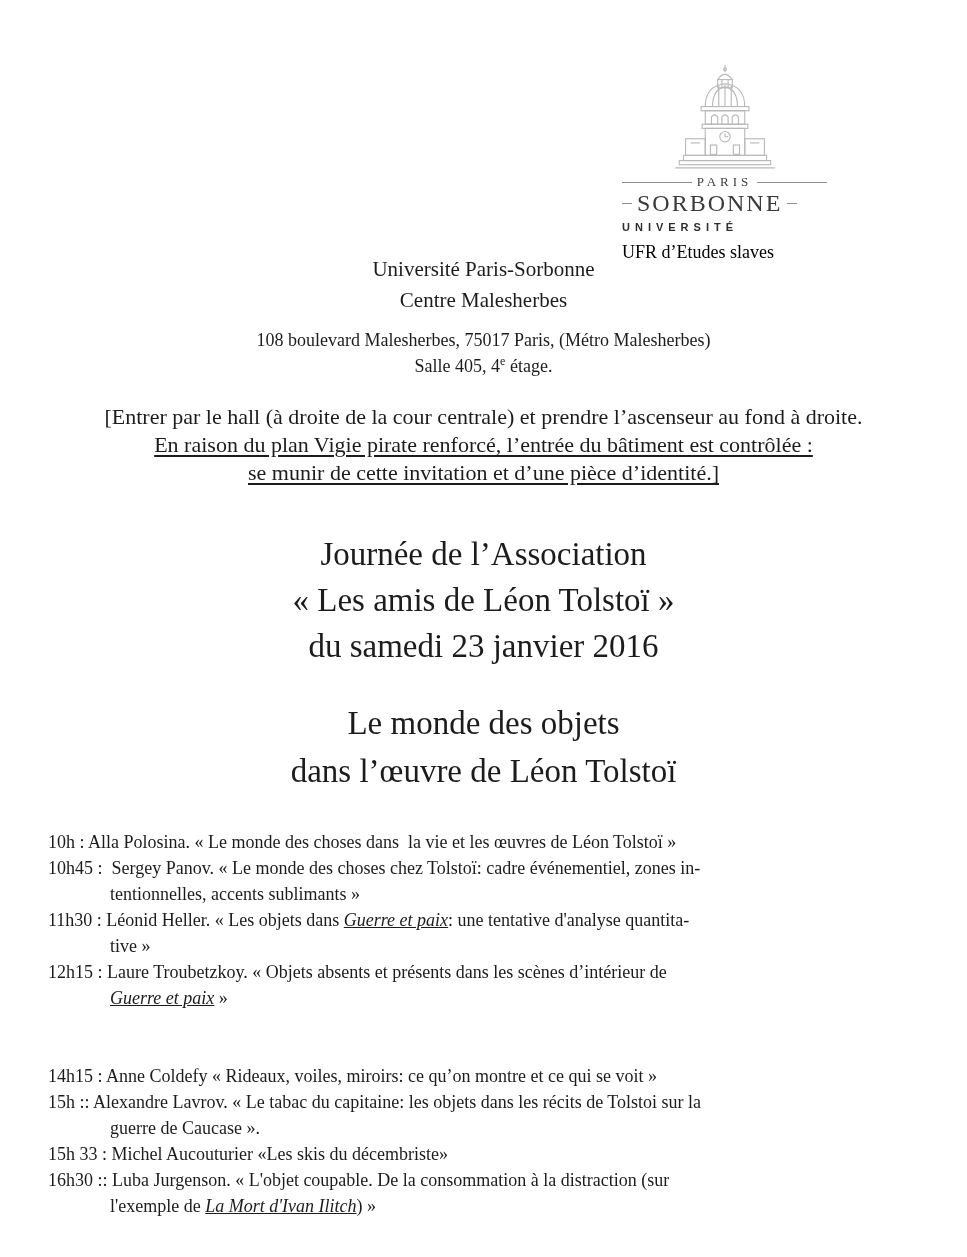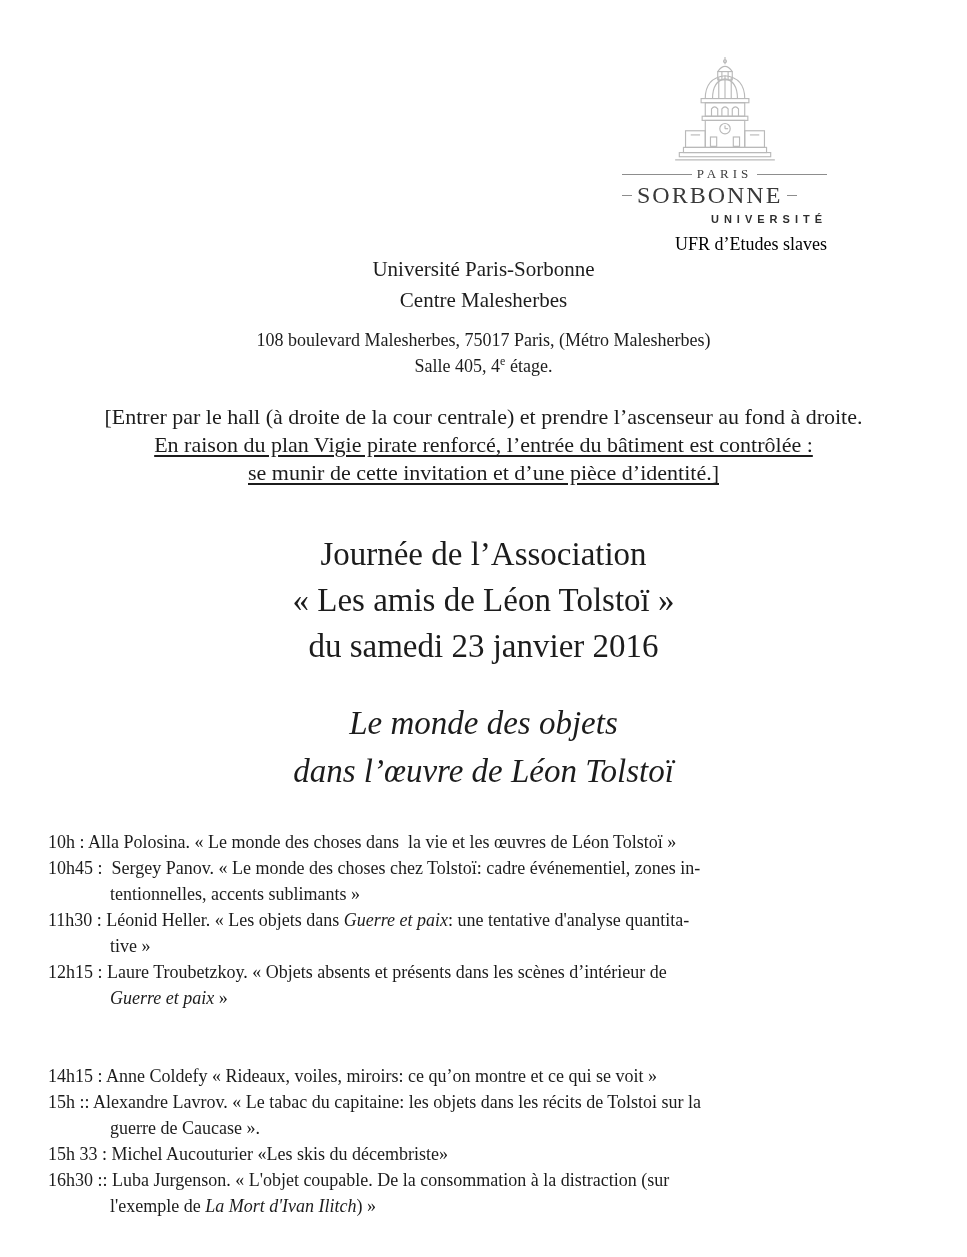--- a/index.html
+++ b/index.html
@@ -7,22 +7,22 @@
     position:relative;
     width:967px; height:1257px;
     background:#ffffff;
     font-family:"Liberation Serif", serif;
     color:#1c1c1c;
     overflow:hidden;
   }
 
   
   .logo {
-    position:absolute; top:56px; left:622px; width:205px;
-    text-align:right;
+    position:absolute; top:64px; left:622px; width:205px;
+    text-align:left;
   }
   .tower { display:block; margin:0 auto 2px auto; }
   .logo-row { display:flex; align-items:center; gap:5px; }
   .rule { flex:1; height:1px; background:#8d8d8d; }
   .rule.short { flex:0 0 10px; }
   .logo-paris {
     font-size:13px; letter-spacing:4px; color:#3d3d3d; white-space:nowrap;
   }
   .logo-sorbonne {
     font-size:24px; letter-spacing:2px; color:#3a3a3a; white-space:nowrap;
@@ -43,34 +43,34 @@
   .address-line sup { font-size:12px; vertical-align:super; line-height:0; }
 
   .notice { margin-top:24px; }
   .notice-line { font-size:22px; line-height:28px; }
   .notice-line.u { text-decoration:underline; text-underline-offset:3px; }
 
   .title-block { margin-top:44px; }
   .title-line { font-size:33px; line-height:46px; }
 
   .subtitle-block { margin-top:30px; }
-  .subtitle-line { font-size:33px; line-height:48px; font-style:italic; }
+  .subtitle-line { font-size:33px; line-height:48px; }
 
   
   .program {
     margin-top:34px;
     text-align:left;
     padding-left:48px;
     padding-right:60px;
     font-size:18px;
     line-height:26px;
   }
   .prog-line { white-space:pre-wrap; }
   .prog-line.cont { padding-left:62px; }
-  .prog-line .it { font-style:italic; }
+  .prog-line .it { font-style:italic;text-decoration:underline; }
   .prog-gap { height:52px; }
 </style>
 </head>
 <body>
 
 <div class="page">
 
   <div class="logo">
     <svg class="tower" width="104" height="108" viewBox="0 0 100 104" fill="none" stroke="#b9b9b9" stroke-width="1.1">
 

